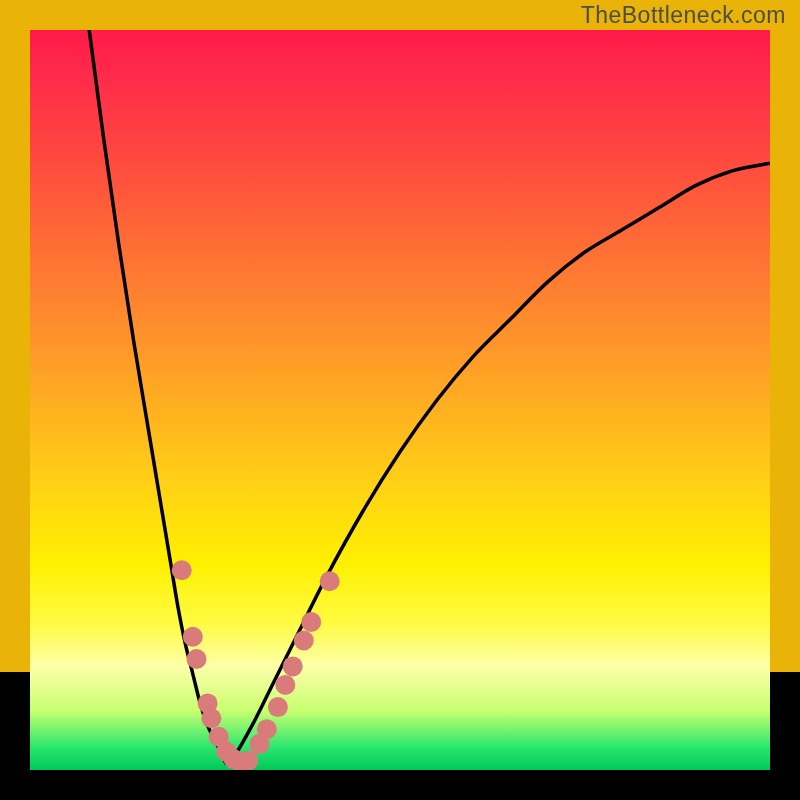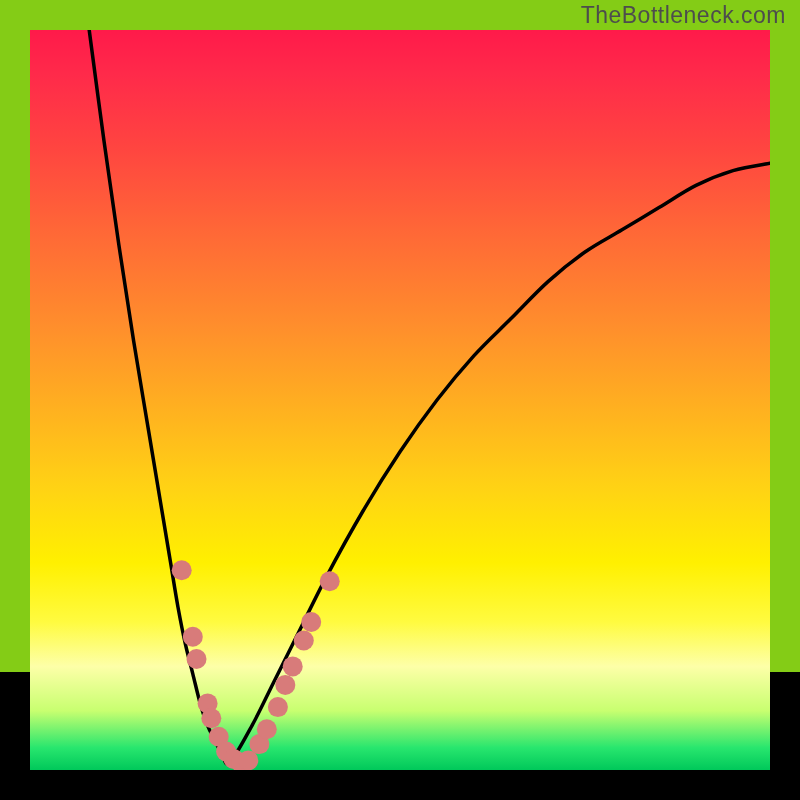--- a/index.html
+++ b/index.html
@@ -8,21 +8,21 @@
     width: 800px;
     height: 800px;
     background: #000000;
     overflow: hidden;
     font-family: -apple-system, BlinkMacSystemFont, "Segoe UI", Arial, sans-serif;
   }
   .outer {
     position: relative;
     width: 800px;
     height: 672px;
-    background: #84cc16;
+    background: #eab308;
   }
   .watermark {
     position: absolute;
     top: 2px;
     right: 14px;
     color: #4d4d4d;
     font-size: 23px;
     font-weight: 400;
     letter-spacing: 0.5px;
     z-index: 10;

